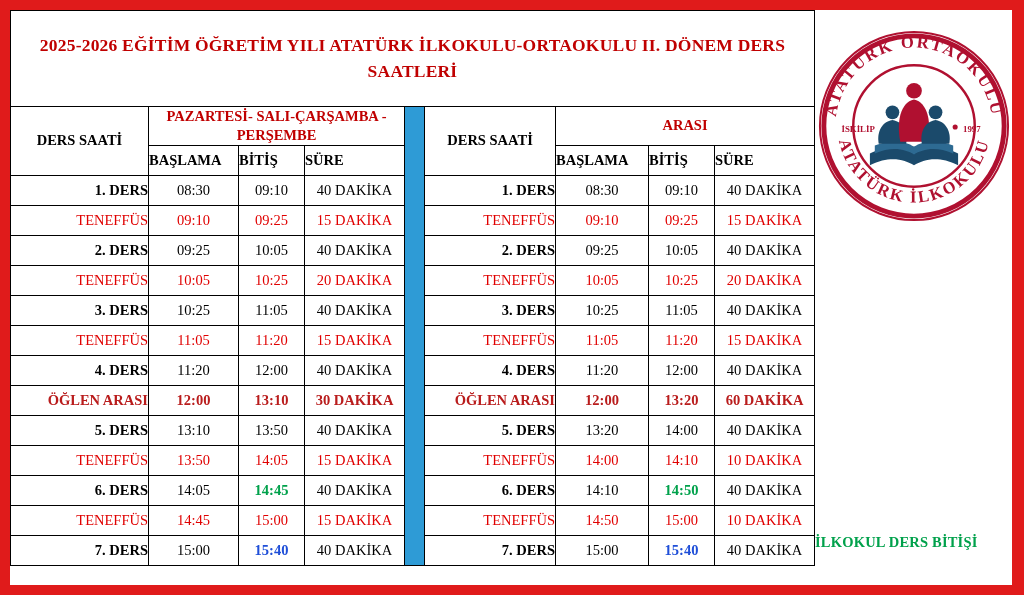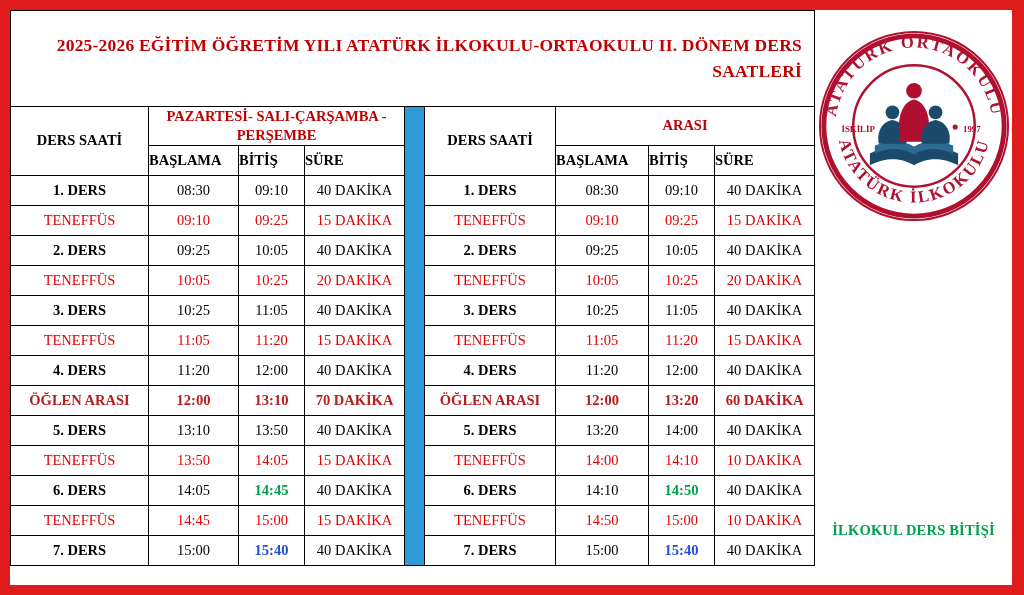--- a/index.html
+++ b/index.html
@@ -36,22 +36,22 @@
     flex-direction: column;
   }
   .title-box {
     border: 1px solid #000;
     border-bottom: none;
     box-sizing: border-box;
     height: 96px;
     display: flex;
     align-items: center;
     justify-content: center;
-    text-align: right;
-    padding: 4px 12px;
+    text-align: center;
+    padding: 4px 0;
   }
   .title-text {
     color: #c00000;
     font-weight: bold;
     font-size: 17.5px;
     line-height: 1.45;
     letter-spacing: 0.2px;
   }
   table.sched {
     border-collapse: collapse;
@@ -92,21 +92,21 @@
   }
   .hdr-sub {
     font-weight: bold;
     text-align: left;
     font-size: 14px;
     color: #000;
   }
   td.label {
     font-weight: bold;
     padding-left: 5px;
-    text-align: center;
+    text-align: right;
     color: #000;
   }
   td.val {
     text-align: center;
     color: #000;
   }
   tr.break td.label { color: #e00000; font-weight: normal; }
   tr.break td.val { color: #e00000; }
   tr.lunch td.label, tr.lunch td.val { color: #b91c1c; font-weight: bold; }
   td.green { color: #00a14b; font-weight: bold; }
@@ -126,24 +126,23 @@
     margin-top: 18px;
   }
   .logo-circle {
     position: absolute;
     left: 0; top: 0;
     width: 196px;
     height: 196px;
   }
   .notes {
     position: absolute;
-    bottom: 24px;
+    bottom: 12px;
     left: 0;
     width: 100%;
-    text-align: center;
   }
   .note {
     font-weight: bold;
     font-size: 14.5px;
     margin: 0 0 22px 0;
     letter-spacing: 0.2px;
   }
   .note.ilk { color: #00a14b; }
   .note.orta { color: #1f4fd8; }
 </style>
@@ -262,21 +261,21 @@
             <td class="label">4. DERS</td>
             <td class="val">11:20</td>
             <td class="val">12:00</td>
             <td class="val">40 DAKİKA</td>
           </tr>
 
           <tr class="row lunch">
             <td class="label">ÖĞLEN ARASI</td>
             <td class="val">12:00</td>
             <td class="val">13:10</td>
-            <td class="val">70 DAKİKA</td>
+            <td class="val">30 DAKİKA</td>
             <td class="label">ÖĞLEN ARASI</td>
             <td class="val">12:00</td>
             <td class="val">13:20</td>
             <td class="val">60 DAKİKA</td>
           </tr>
 
           <tr class="row">
             <td class="label">5. DERS</td>
             <td class="val">13:10</td>
             <td class="val">13:50</td>

